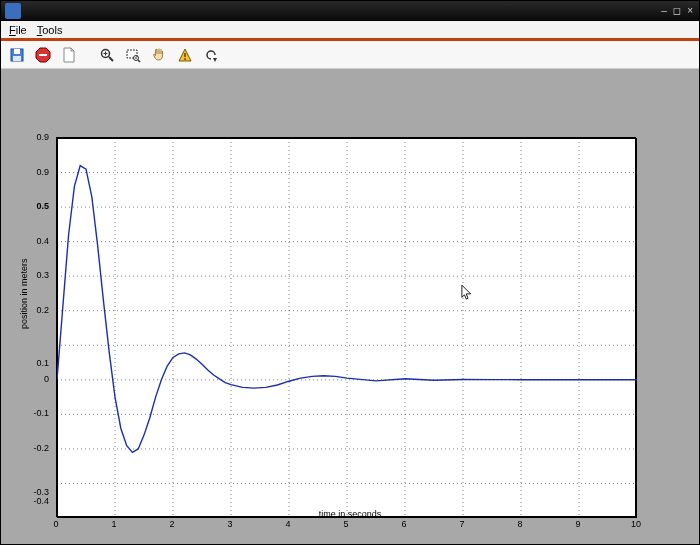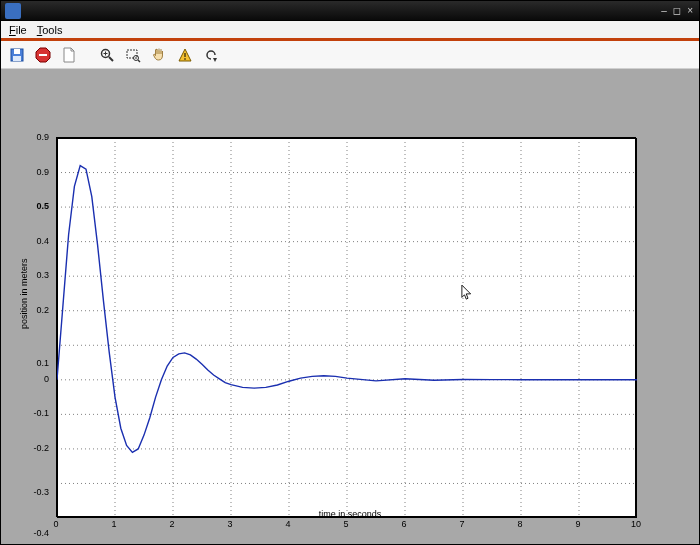--- a/index.html
+++ b/index.html
@@ -244,21 +244,21 @@
         <span style="left: 174px;">3</span>
         <span style="left: 232px;">4</span>
         <span style="left: 290px;">5</span>
         <span style="left: 348px;">6</span>
         <span style="left: 406px;">7</span>
         <span style="left: 464px;">8</span>
         <span style="left: 522px;">9</span>
         <span style="left: 580px;">10</span>
       </div>
     <div class="ticklabels-y" id="yticks">
-        <span style="top: 364px; margin-top: 32px;">-0.4</span>
+        <span style="top: 364px;">-0.4</span>
         <span style="top: 355px;">-0.3</span>
         <span style="top: 310.909px;">-0.2</span>
         <span style="top: 276.364px;">-0.1</span>
         <span style="top: 241.818px;">0</span>
         <span style="top: 207.273px; margin-top: 19px;">0.1</span>
         <span style="top: 172.727px;">0.2</span>
         <span style="top: 138.182px;">0.3</span>
         <span style="top: 103.636px;">0.4</span>
         <span style="top: 69.0909px; font-weight: bold;">0.5</span>
         <span style="top: 34.5455px;">0.9</span>

